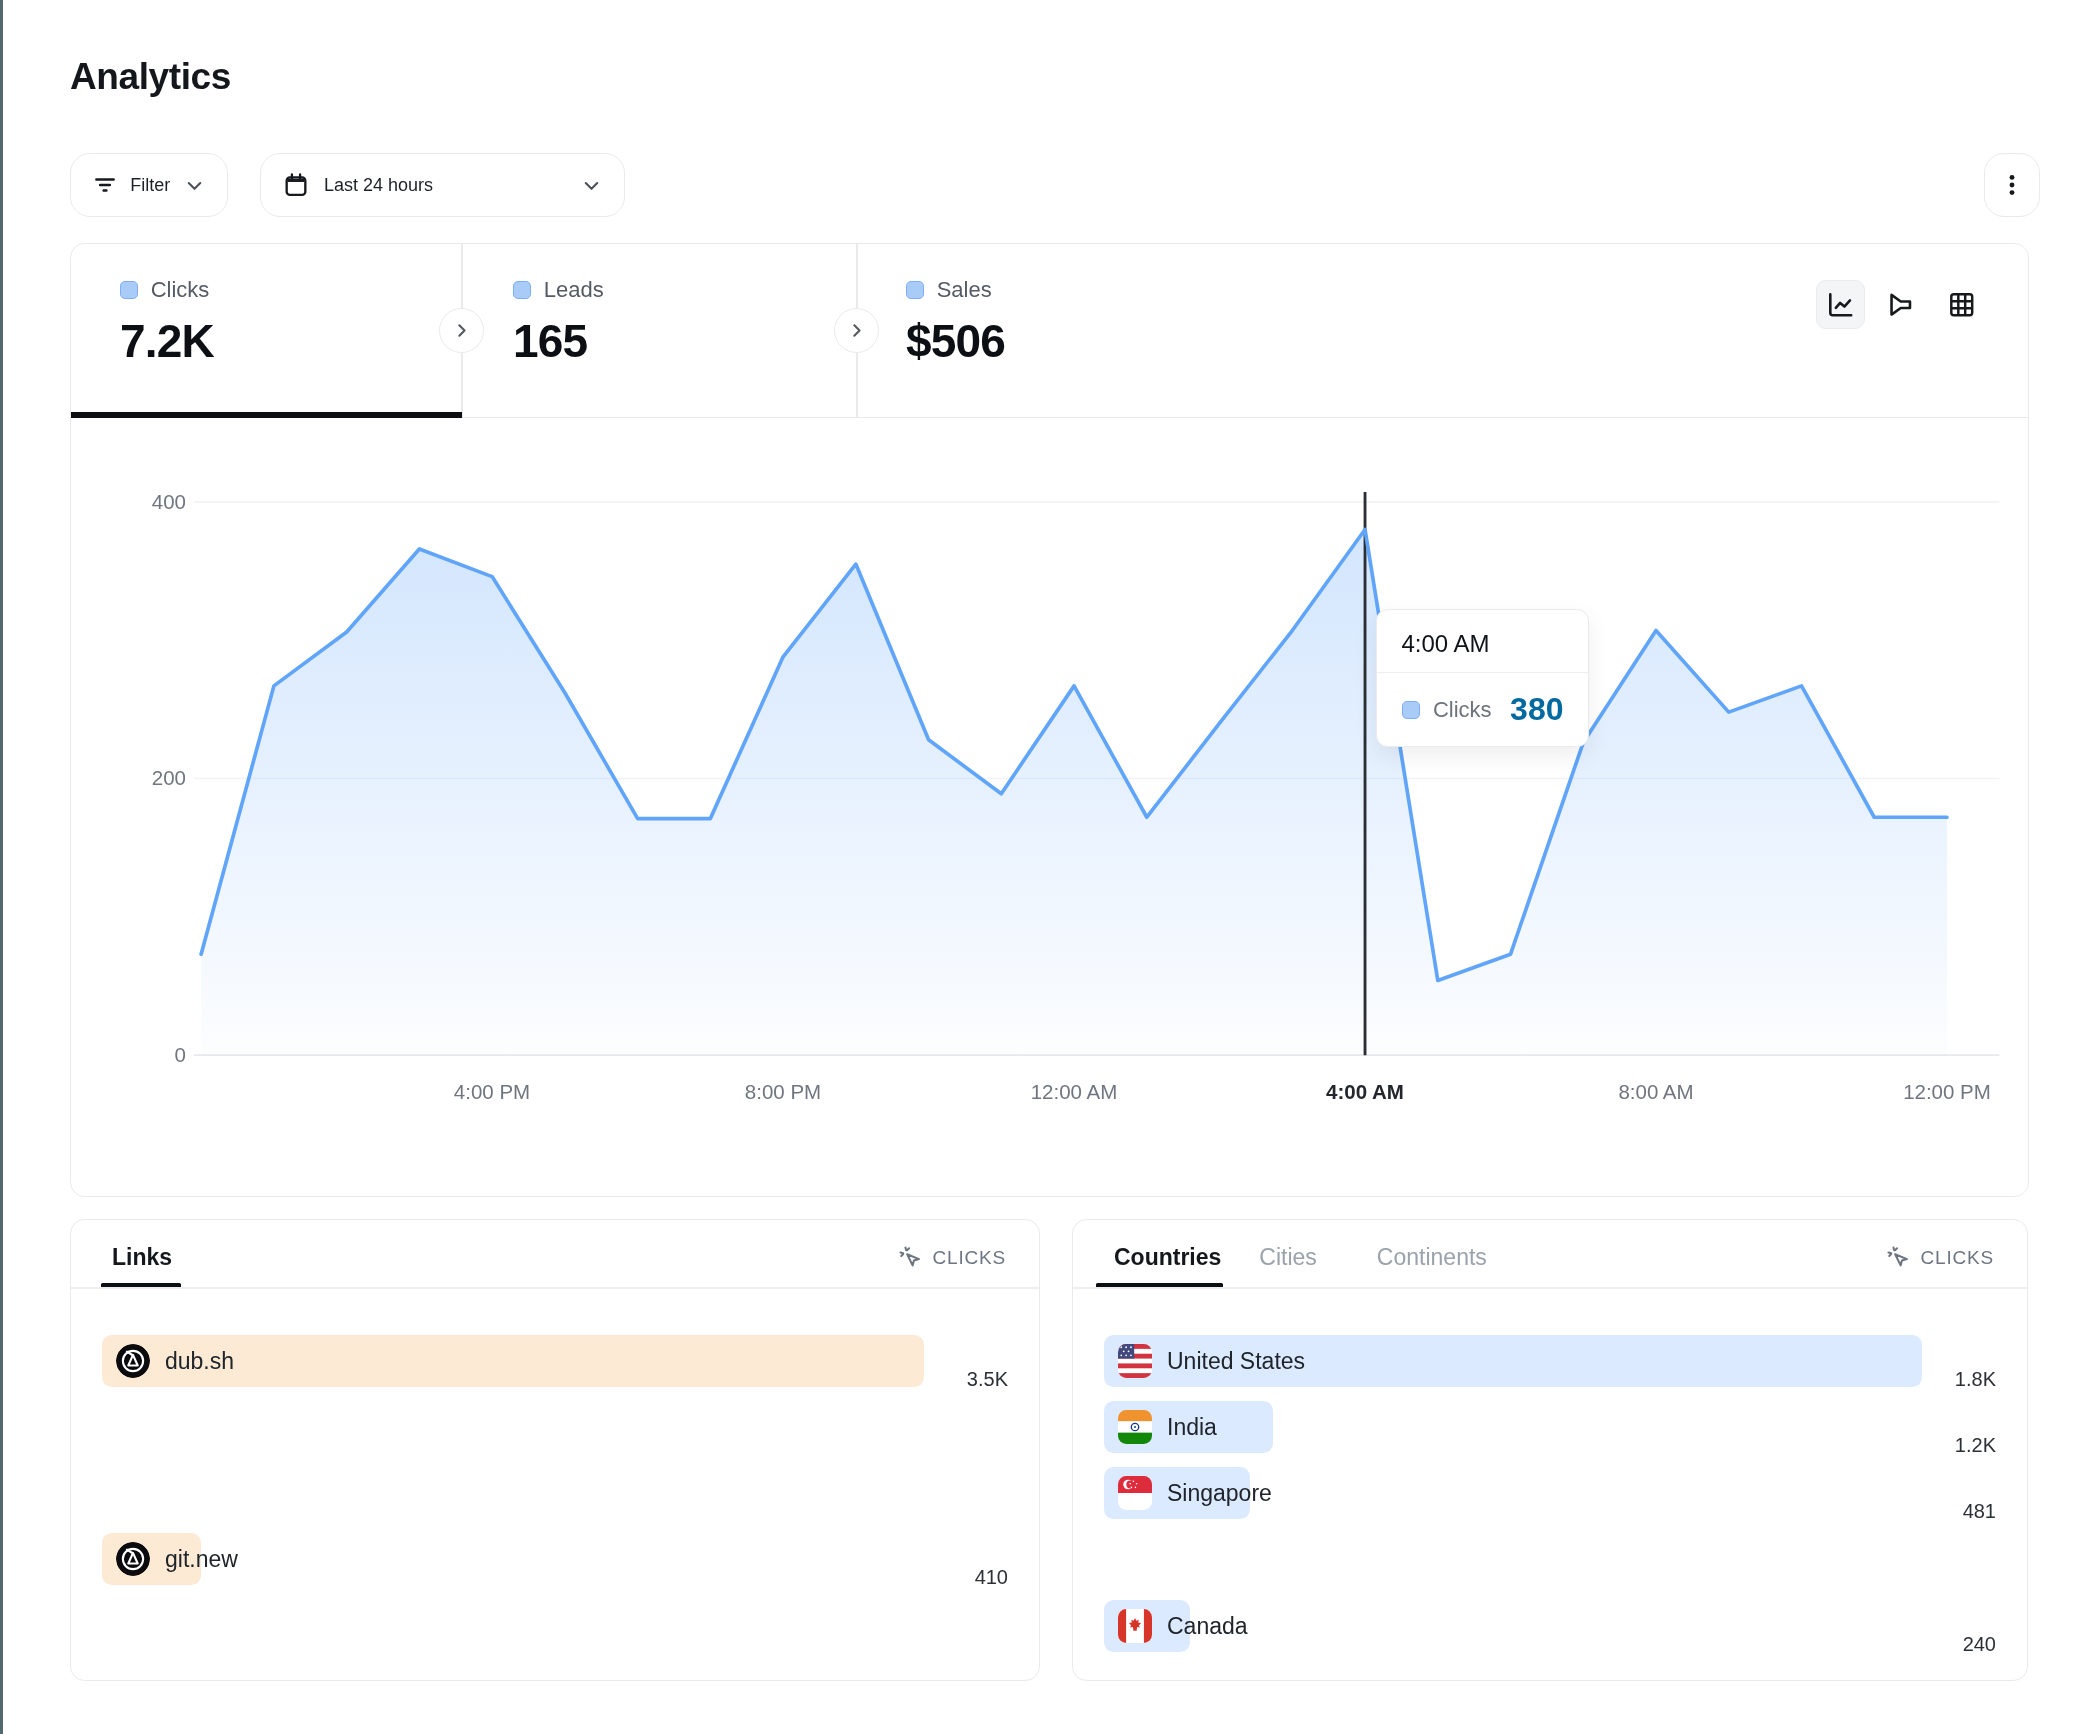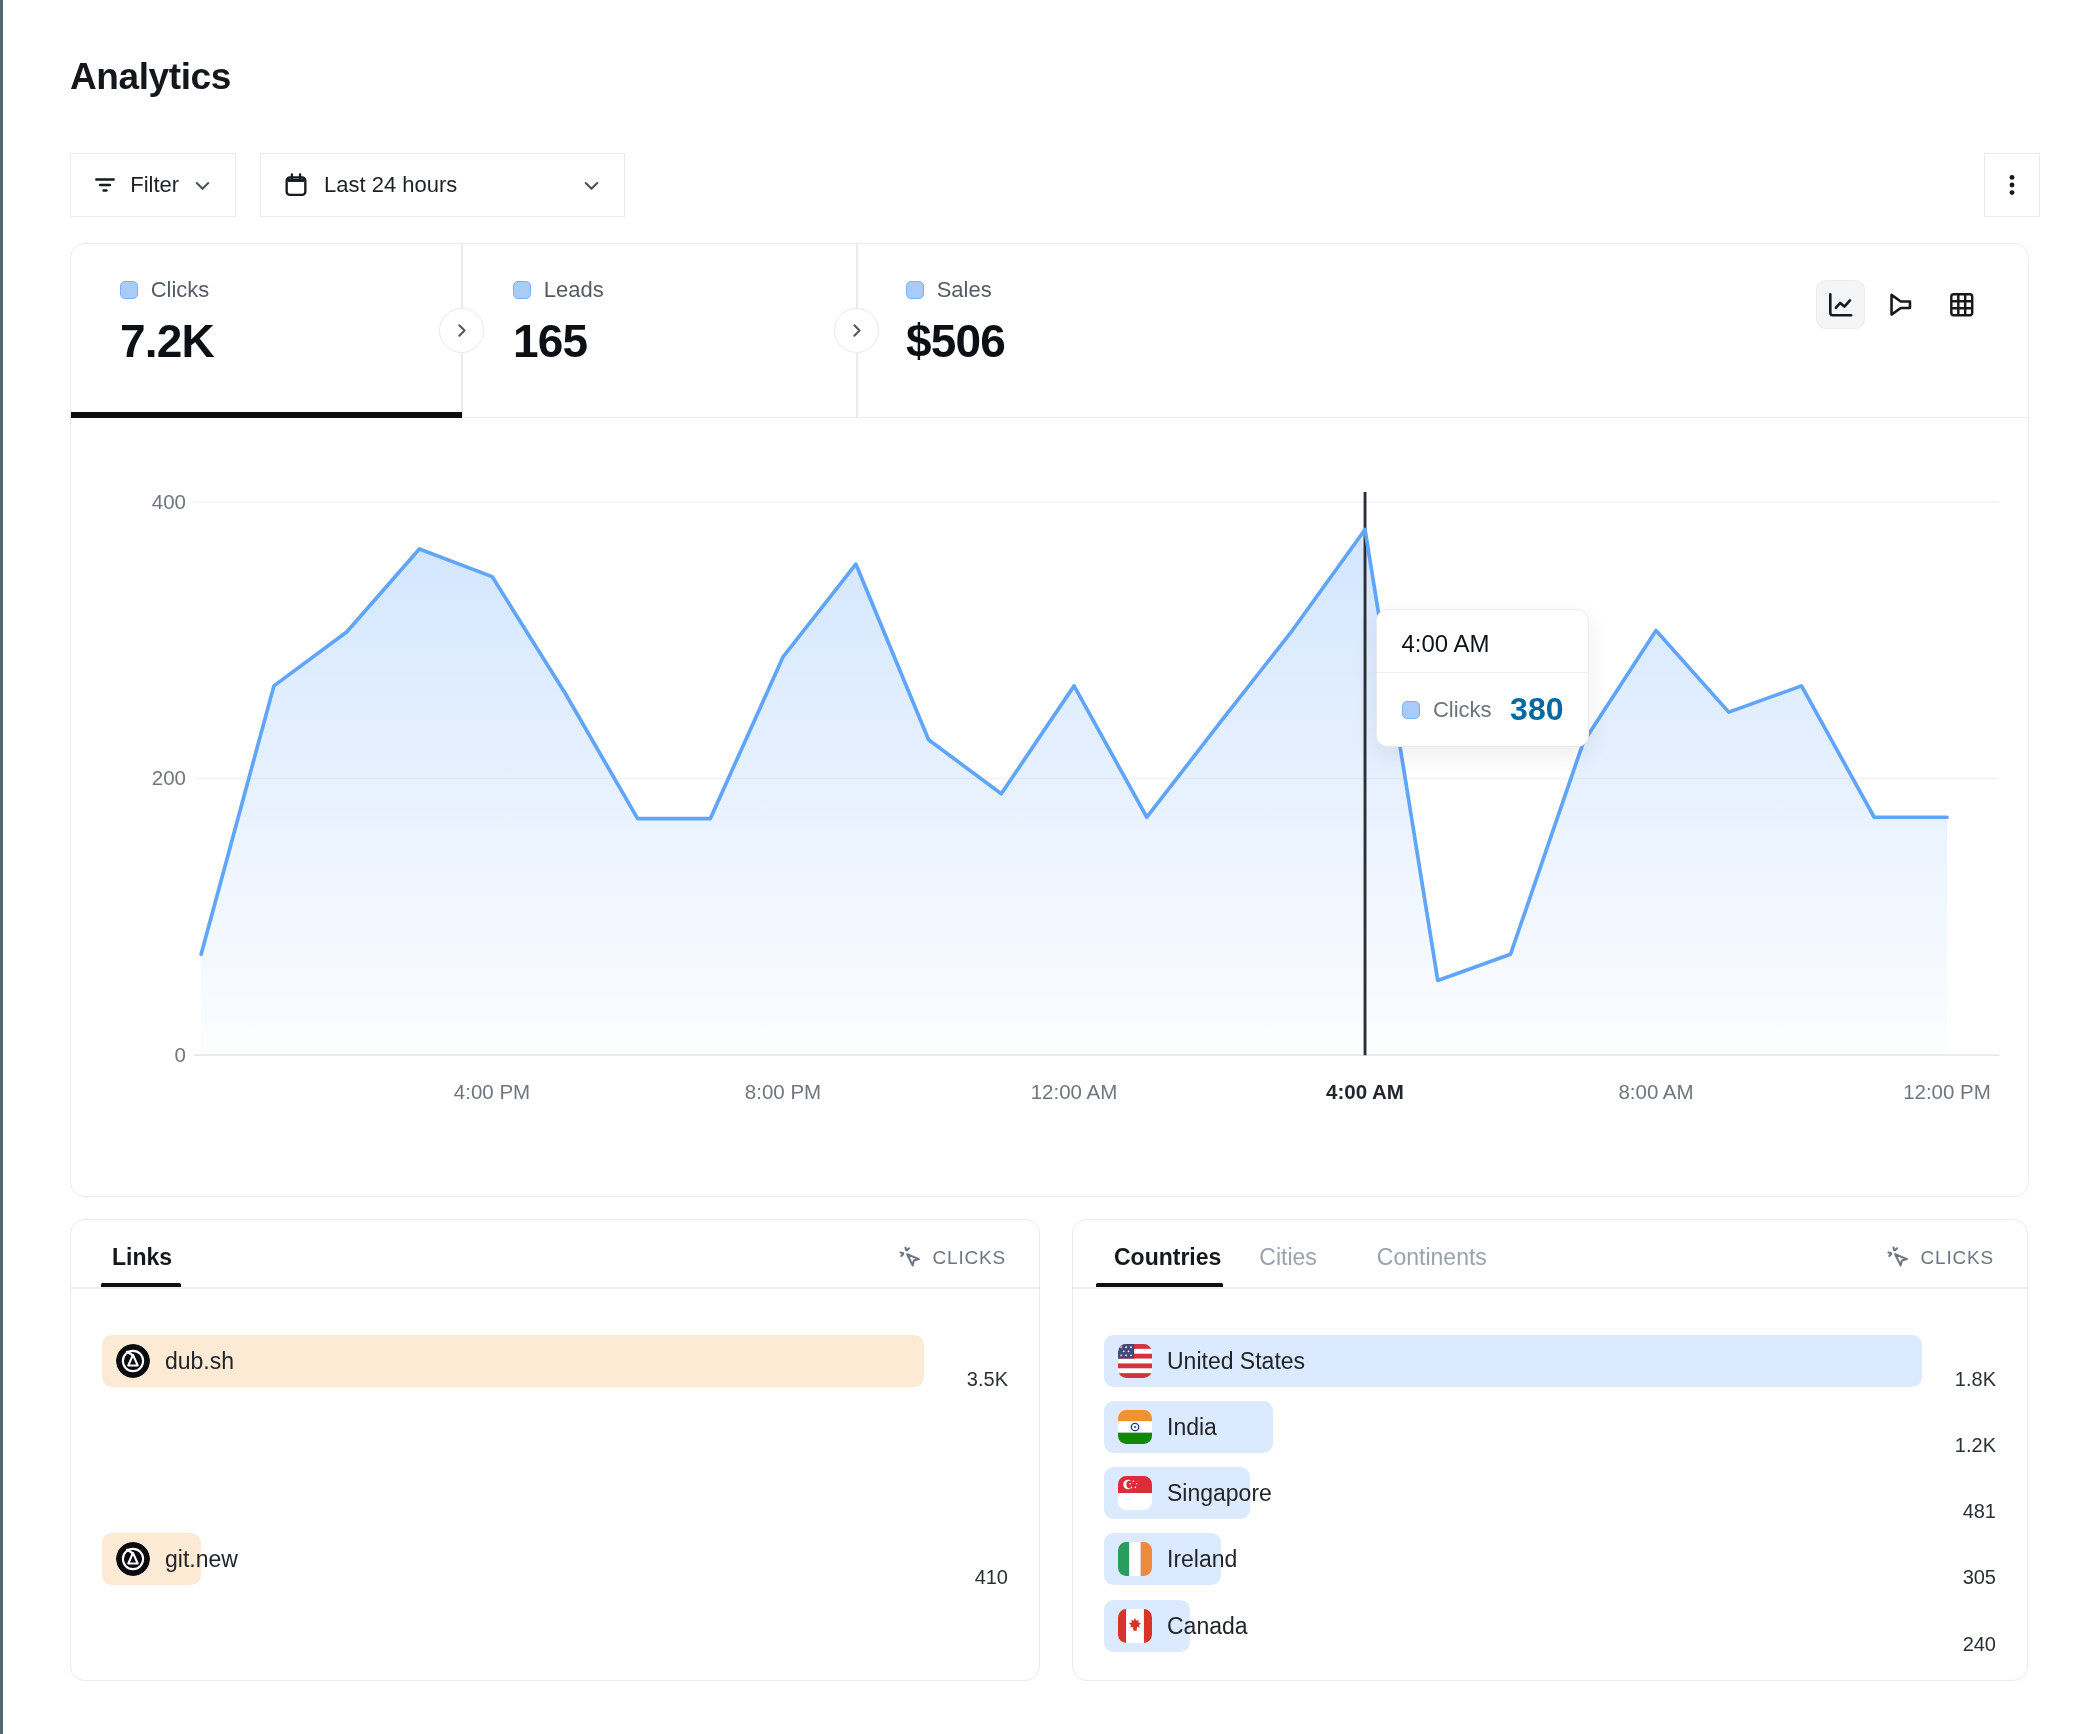--- a/index.html
+++ b/index.html
@@ -1,20 +1,20 @@
 <!DOCTYPE html>
 <html style="--chart_line: #60a5fa; --chart_fill_top: rgba(96,165,250,0.28); --chart_fill_bottom: rgba(96,165,250,0.02); --links_bar: #fcead4; --geo_bar: #dbeafe; --legend_square: #a9cbf8; --legend_square_border: #7eaef5; --left_accent: #52686d; --active_underline: #0c0e11; --crosshair: #2b2f35;font-size:13px"><head>
 <meta charset="utf-8">
 <style>
   html,body{margin:0;padding:0}
   body{font-family:"Liberation Sans","DejaVu Sans",sans-serif;background:#fff}
   .page{position:relative;width:2096px;height:1735px;background:#fff;overflow:hidden}
   .accent{position:absolute;left:0;top:0;width:3.3px;height:1735px;background:var(--left_accent,#52686d)}
   h1.title{position:absolute;left:70px;top:56px;font-size:37px;font-weight:700;color:#14171b;letter-spacing:-0.4px;margin:0}
-  .btn{position:absolute;display:flex;align-items:center;background:#fff;border:1.6px solid #e8eaec;border-radius:0;font-size:22px;color:#1d2127;cursor:pointer}
+  .btn{position:absolute;display:flex;align-items:center;background:#fff;border:1.6px solid #e8eaec;border-radius:20px;font-size:18px;color:#1d2127;cursor:pointer}
   .filter-btn{left:70px;top:153px;height:62px;padding:0 21px;gap:12.3px}
   .date-btn{left:260px;top:153px;height:62px;width:321px;padding:0 21px;gap:14px}
   .date-btn .chev-end{margin-left:auto}
   .kebab-btn{left:1984px;top:153px;width:54px;height:62px;justify-content:center}
   .card{position:absolute;background:#fff;border:1.6px solid #e8eaec;border-radius:14.7px}
   .main-card{left:70px;top:243px;width:1957px;height:952px}
   .tabsrow{position:absolute;left:0;top:0;right:0;height:173px;border-bottom:1.6px solid #e8eaec}
   .vdiv{position:absolute;top:0;width:1.6px;height:173px;background:#e8eaec}
   .d1{left:390px}.d2{left:785px}
   .active-underline{position:absolute;left:0;top:168px;width:391px;height:5.7px;background:var(--active_underline,#0c0e11)}
@@ -300,32 +300,20 @@
                 <circle cx="23" cy="9.5" r="1"></circle>
                 <circle cx="21.5" cy="14" r="1"></circle>
                 <circle cx="16.5" cy="14" r="1"></circle>
                 <circle cx="15" cy="9.5" r="1"></circle>
               </g>
             </svg>
           </span>
           <span class="rlabel">Singapore</span>
           <span class="rvalue">481</span>
         </div>
-        <div class="lrow" style="top: 313px;">
-          <div class="bar" style="width: 117px; background: var(--geo_bar);"></div>
-          <span class="ricon">
-            <svg viewBox="0 0 42 42" width="34" height="34">
-              <rect width="14" height="42" fill="#2a9d5c"></rect>
-              <rect x="14" width="14" height="42" fill="#fff"></rect>
-              <rect x="28" width="14" height="42" fill="#ef8a3c"></rect>
-            </svg>
-          </span>
-          <span class="rlabel">Ireland</span>
-          <span class="rvalue">305</span>
-        </div>
         <div class="lrow" style="top: 380px;">
           <div class="bar" style="width: 86px; background: var(--geo_bar);"></div>
           <span class="ricon">
             <svg viewBox="0 0 42 42" width="34" height="34">
               <rect width="42" height="42" fill="#fff"></rect>
               <rect width="10" height="42" fill="#d8352a"></rect>
               <rect x="32" width="10" height="42" fill="#d8352a"></rect>
               <path fill="#d8352a" d="M21 11l1.7 3.4 3-1-.8 3.3 3.6.6-2.6 2.7 1 2.9-3.3-.7-.6 4.8h-4l-.6-4.8-3.3.7 1-2.9-2.6-2.7 3.6-.6-.8-3.3 3 1z"></path>
             </svg>
           </span>

